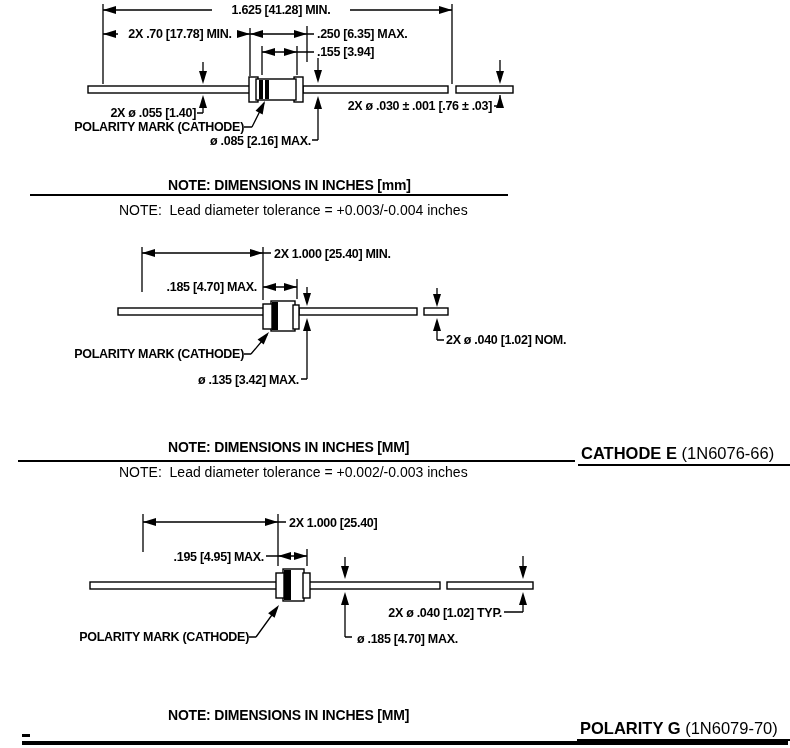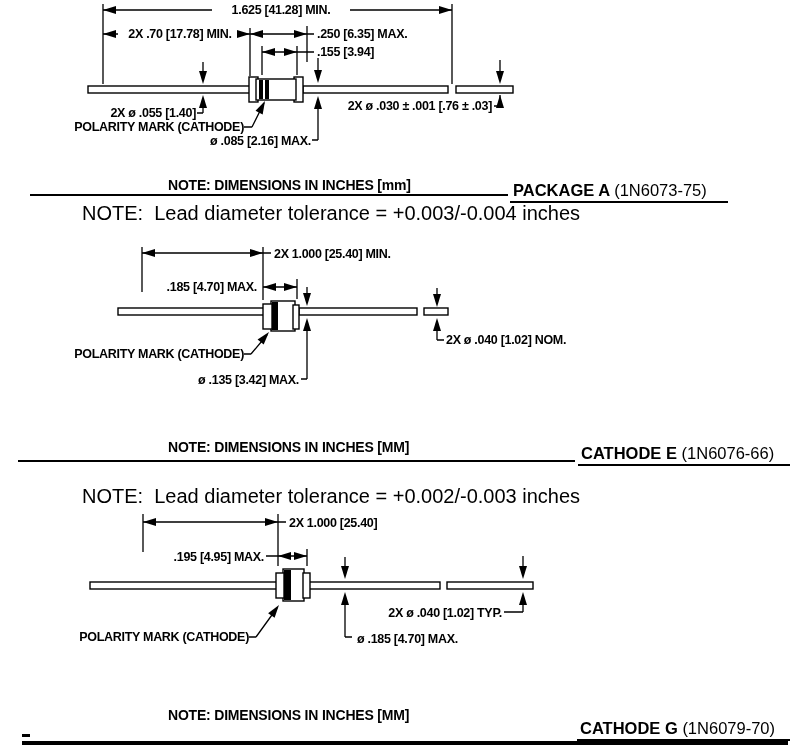--- a/index.html
+++ b/index.html
@@ -6,21 +6,21 @@
   #canvas{position:relative;width:790px;height:748px;background:#fff;overflow:hidden;
           font-family:"Liberation Sans",sans-serif;color:#000;}
   svg{position:absolute;left:0;}
   .dt{font-family:"Liberation Sans",sans-serif;font-size:12.5px;font-weight:bold;
       letter-spacing:-0.3px;fill:#000;stroke:none;}
   .ah{fill:#000;stroke:none;}
   .ln{stroke:#000;stroke-width:1.3;fill:none;}
   .pt{stroke:#000;stroke-width:1.4;fill:#fff;}
   .bk{fill:#000;stroke:none;}
   .note-b{position:absolute;font-size:14px;font-weight:bold;letter-spacing:-0.2px;white-space:pre;}
-  .note-r{position:absolute;font-size:20px;white-space:pre;}
+  .note-r{position:absolute;font-size:14px;white-space:pre;margin-left:37px;}
   .sep{position:absolute;height:2px;background:#000;}
   .pkg{position:absolute;font-size:16.5px;font-weight:bold;border-bottom:2.5px solid #000;
        padding:0 3px 1px 3px;min-width:212px;white-space:pre;}
   .pkg .range{font-weight:normal;}
   .bar{position:absolute;background:#000;}
 </style>
 </head>
 <body>
 
 <div id="canvas">
@@ -88,21 +88,20 @@
 
     <g class="ln">
       <path d="M244 127 H252 M252 127 L264 103"></path>
       <polygon class="ah" points="0,0 -13,-4 -13,4" transform="translate(265 101) rotate(-63)"></polygon>
       <text class="dt" x="244" y="131" text-anchor="end">POLARITY MARK (CATHODE)</text>
     </g>
   </svg>
 
   <div class="note-b" style="left:168px;top:177px">NOTE: DIMENSIONS IN INCHES [mm]</div>
   <div class="sep" style="left:30px;top:194px;width:478px"></div>
-  <div class="pkg" style="left:510px;top:181px"><span>PACKAGE A</span> <span class="range">(1N6073-75)</span></div>
   <div class="note-r" style="left:82px;top:202px">NOTE:  Lead diameter tolerance = +0.003/-0.004 inches</div>
 
   <svg width="790" height="150" viewBox="0 240 790 150" style="top:240px">
     <g>
       <rect class="pt" x="118" y="308" width="149" height="7"></rect>
       <rect class="pt" x="299" y="308" width="118" height="7"></rect>
       <rect class="pt" x="424" y="308" width="24" height="7"></rect>
       <rect class="pt" x="271" y="301" width="24" height="30"></rect>
       <rect class="pt" x="263" y="304" width="9" height="25"></rect>
       <rect class="bk" x="272" y="302" width="6" height="28"></rect>
@@ -140,21 +139,21 @@
     <g class="ln">
       <path d="M244 354 H251 M251 354 L267 335"></path>
       <polygon class="ah" points="0,0 -13,-4 -13,4" transform="translate(269 332) rotate(-50)"></polygon>
       <text class="dt" x="244" y="358" text-anchor="end">POLARITY MARK (CATHODE)</text>
     </g>
   </svg>
 
   <div class="note-b" style="left:168px;top:439px">NOTE: DIMENSIONS IN INCHES [MM]</div>
   <div class="sep" style="left:18px;top:460px;width:557px"></div>
   <div class="pkg" style="left:578px;top:444px"><span>CATHODE E</span> <span class="range">(1N6076-66)</span></div>
-  <div class="note-r" style="left:82px;top:485px">NOTE:  Lead diameter tolerance = +0.002/-0.003 inches</div>
+  <div class="note-r" style="left:82px;top:464px">NOTE:  Lead diameter tolerance = +0.002/-0.003 inches</div>
 
   <svg width="790" height="150" viewBox="0 505 790 150" style="top:505px">
     <g>
       <rect class="pt" x="90" y="582" width="188" height="7"></rect>
       <rect class="pt" x="309" y="582" width="131" height="7"></rect>
       <rect class="pt" x="447" y="582" width="86" height="7"></rect>
       <rect class="pt" x="283" y="569" width="21" height="32"></rect>
       <rect class="pt" x="276" y="573" width="8" height="25"></rect>
       <rect class="bk" x="284" y="570" width="7" height="30"></rect>
       <rect class="pt" x="303" y="573" width="7" height="25"></rect>
@@ -189,17 +188,17 @@
     </g>
 
     <g class="ln">
       <path d="M249 637 H256 M256 637 L277 608"></path>
       <polygon class="ah" points="0,0 -13,-4 -13,4" transform="translate(279 605) rotate(-54)"></polygon>
       <text class="dt" x="249" y="641" text-anchor="end">POLARITY MARK (CATHODE)</text>
     </g>
   </svg>
 
   <div class="note-b" style="left:168px;top:707px">NOTE: DIMENSIONS IN INCHES [MM]</div>
-  <div class="pkg" style="left:577px;top:719px"><span>CATHODE G</span> <span class="range">(1N6079-70)</span></div>
+  <div class="pkg" style="left:577px;top:719px"><span>POLARITY G</span> <span class="range">(1N6079-70)</span></div>
   <div class="bar" style="left:22px;top:734px;width:8px;height:3px"></div>
   <div class="bar" style="left:22px;top:741px;width:766px;height:4px"></div>
 
 </div>
 
 </body></html>

